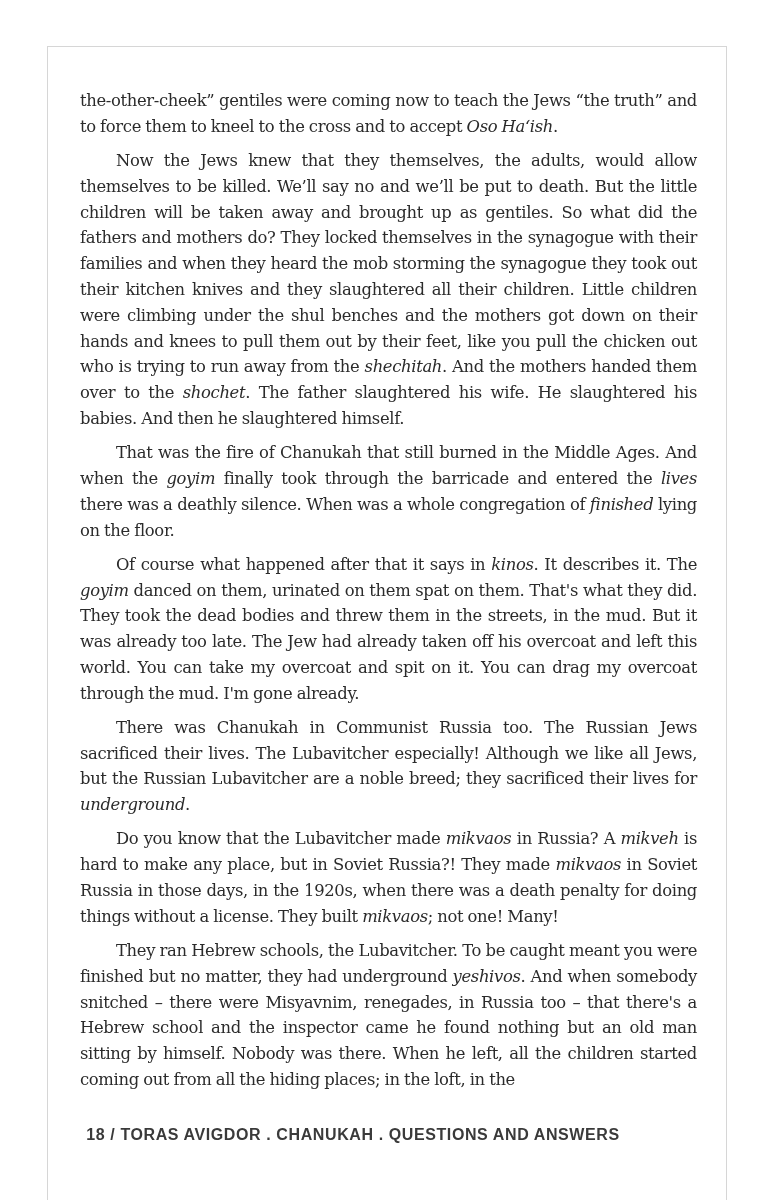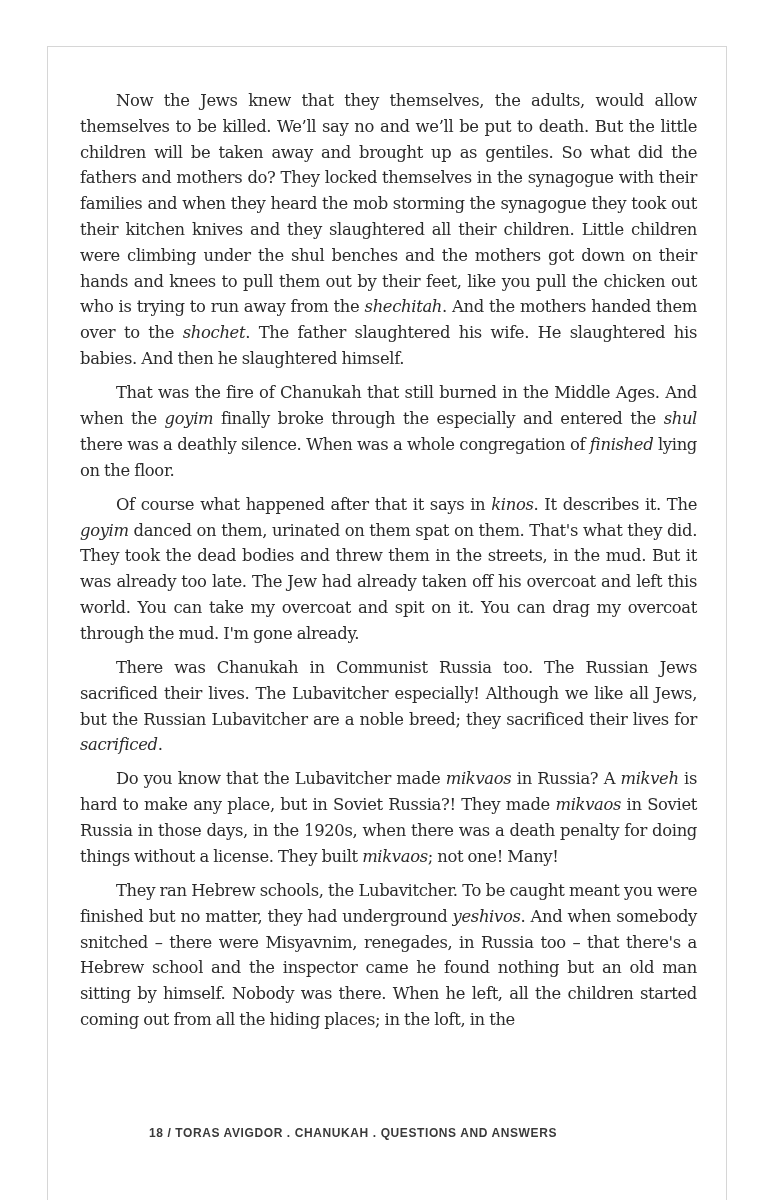--- a/index.html
+++ b/index.html
@@ -49,32 +49,33 @@
       font-style: italic;
     }
     .footer {
       position: absolute;
       left: 0;
       width: 706px;
       top: 1126px;
       text-align: center;
       font-family: "Liberation Sans", "DejaVu Sans", sans-serif;
       font-weight: bold;
-      font-size: 12px;
+      font-size: 16px;
       letter-spacing: 0.6px;
       color: #3a3a3a;
     }
   </style>
 </head>
 <body>
 
 <div class="page"></div>
 
 <div class="text-block">
+  <p class="para first"><span>the-other-cheek” gentiles were coming now to teach the Jews “the truth” and to force them to kneel to the cross and to accept </span><em>Oso Ha‘ish</em><span>.</span></p>
   <p class="para"><span>Now the Jews knew that they themselves, the adults, would allow themselves to be killed. We’ll say no and we’ll be put to death. But the little children will be taken away and brought up as gentiles. So what did the fathers and mothers do? They locked themselves in the synagogue with their families and when they heard the mob storming the synagogue they took out their kitchen knives and they slaughtered all their children. Little children were climbing under the shul benches and the mothers got down on their hands and knees to pull them out by their feet, like you pull the chicken out who is trying to run away from the </span><em>shechitah</em><span>. And the mothers handed them over to the </span><em>shochet</em><span>. The father slaughtered his wife. He slaughtered his babies. And then he slaughtered himself.</span></p>
-  <p class="para"><span>That was the fire of Chanukah that still burned in the Middle Ages. And when the </span><em>goyim</em><span> finally broke through the especially and entered the </span><em>shul</em><span> there was a deathly silence. When was a whole congregation of </span><em>finished</em><span> lying on the floor.</span></p>
+  <p class="para"><span>That was the fire of Chanukah that still burned in the Middle Ages. And when the </span><em>goyim</em><span> finally took through the barricade and entered the </span><em>lives</em><span> there was a deathly silence. When was a whole congregation of </span><em>finished</em><span> lying on the floor.</span></p>
   <p class="para"><span>Of course what happened after that it says in </span><em>kinos</em><span>. It describes it. The </span><em>goyim</em><span> danced on them, urinated on them spat on them. That's what they did. They took the dead bodies and threw them in the streets, in the mud. But it was already too late. The Jew had already taken off his overcoat and left this world. You can take my overcoat and spit on it. You can drag my overcoat through the mud. I'm gone already.</span></p>
-  <p class="para"><span>There was Chanukah in Communist Russia too. The Russian Jews sacrificed their lives. The Lubavitcher especially! Although we like all Jews, but the Russian Lubavitcher are a noble breed; they sacrificed their lives for </span><em>sacrificed</em><span>.</span></p>
+  <p class="para"><span>There was Chanukah in Communist Russia too. The Russian Jews sacrificed their lives. The Lubavitcher especially! Although we like all Jews, but the Russian Lubavitcher are a noble breed; they sacrificed their lives for </span><em>underground</em><span>.</span></p>
   <p class="para"><span>Do you know that the Lubavitcher made </span><em>mikvaos</em><span> in Russia? A </span><em>mikveh</em><span> is hard to make any place, but in Soviet Russia?! They made </span><em>mikvaos</em><span> in Soviet Russia in those days, in the 1920s, when there was a death penalty for doing things without a license. They built </span><em>mikvaos</em><span>; not one! Many!</span></p>
   <p class="para"><span>They ran Hebrew schools, the Lubavitcher. To be caught meant you were finished but no matter, they had underground </span><em>yeshivos</em><span>. And when somebody snitched – there were Misyavnim, renegades, in Russia too – that there's a Hebrew school and the inspector came he found nothing but an old man sitting by himself. Nobody was there. When he left, all the children started coming out from all the hiding places; in the loft, in the</span></p>
 </div>
 
 <div class="footer">18 / TORAS AVIGDOR . CHANUKAH . QUESTIONS AND ANSWERS</div>
 
 </body></html>

